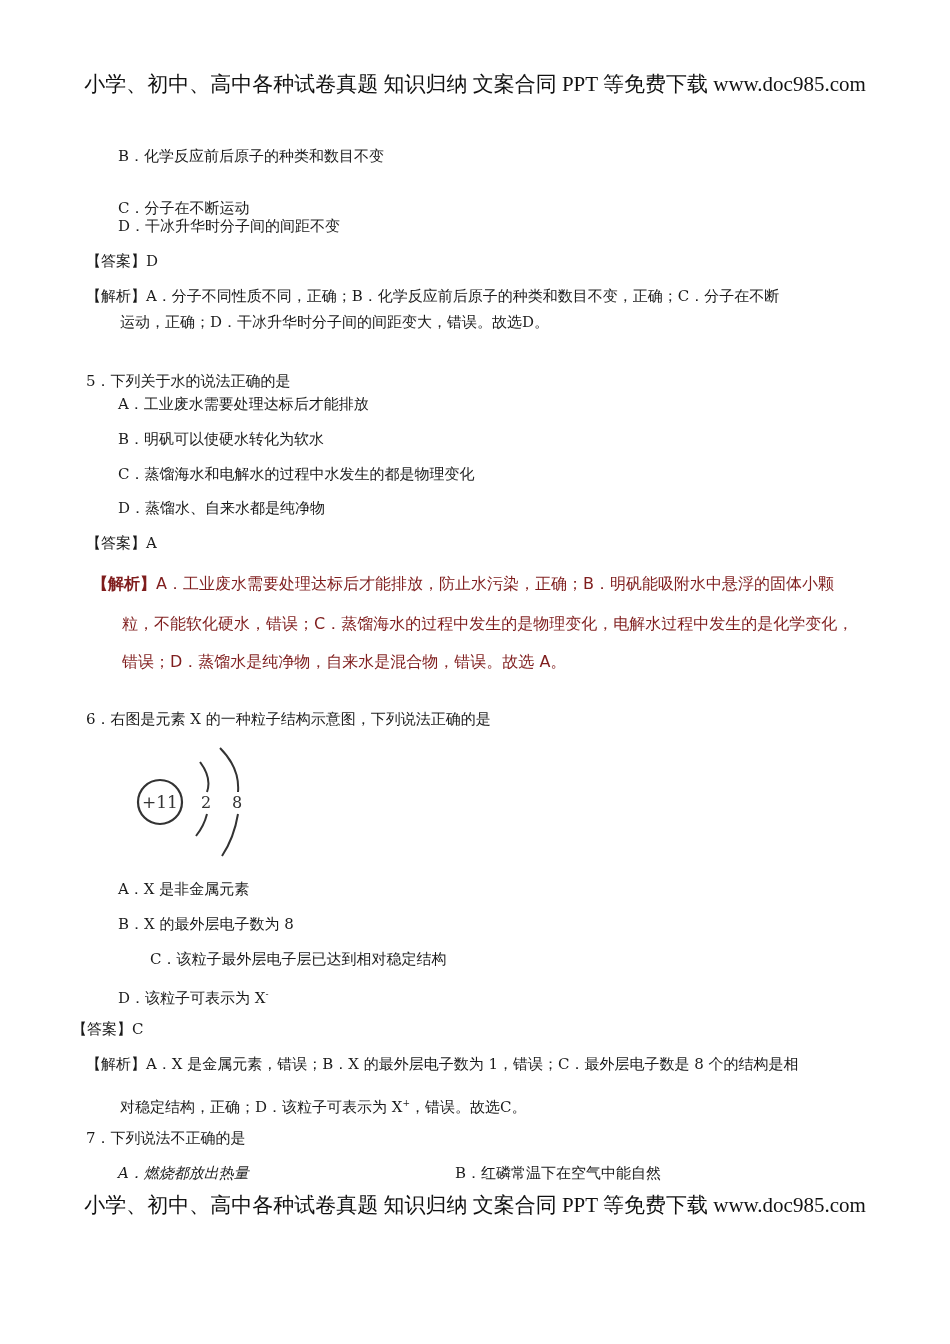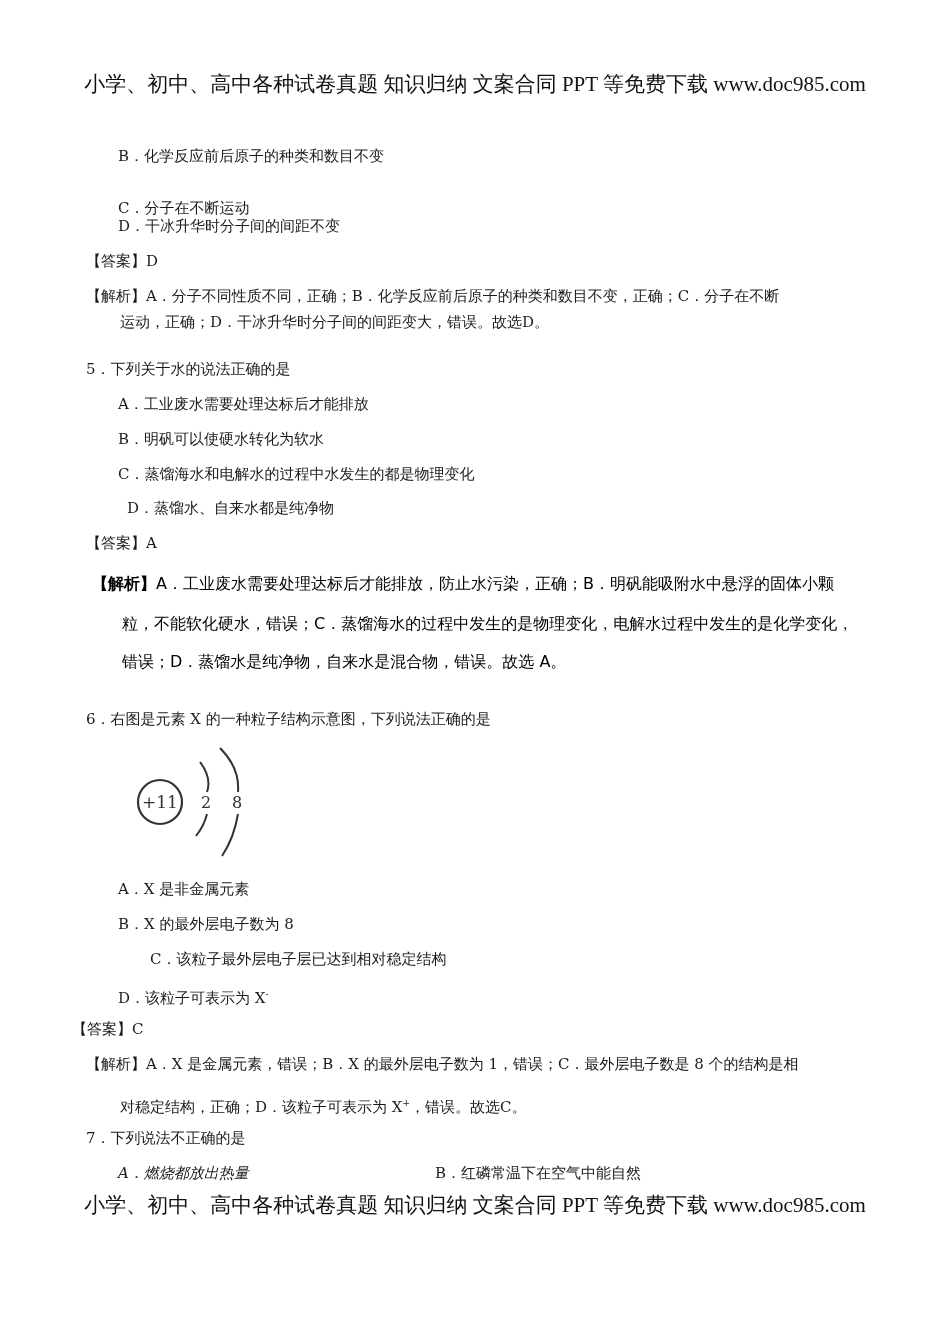--- a/index.html
+++ b/index.html
@@ -9,43 +9,43 @@
       color: #1a1a1a;
     }
     .hdr {
       position: absolute; left: 0; width: 950px; text-align: center;
       font-size: 21px; font-family: "Liberation Serif", "DejaVu Serif", serif; color: #111;
     }
     .line {
       position: absolute; font-size: 15px; white-space: nowrap; line-height: 20px;
     }
     .red {
-      color: #000000; font-family: "DejaVu Sans", "Liberation Sans", sans-serif; font-size: 16px;
+      color: #7f1d1d; font-family: "DejaVu Sans", "Liberation Sans", sans-serif; font-size: 16px;
     }
     .red .bracket { font-weight: bold; }
     .diagram { position: absolute; left: 120px; top: 738px; width: 150px; height: 122px; }
     sup { font-size: 9px; vertical-align: 6px; }
   </style>
 </head>
 <body>
 
 <div class="hdr" style="top:70px;">小学、初中、高中各种试卷真题 知识归纳 文案合同 PPT 等免费下载   www.doc985.com</div>
 
 <div class="line" style="left:118px; top:146px;">B．化学反应前后原子的种类和数目不变</div>
 <div class="line" style="left:118px; top:170px;margin-top:28px;">C．分子在不断运动</div>
 <div class="line" style="left:118px; top:216px;">D．干冰升华时分子间的间距不变</div>
 <div class="line" style="left:86px; top:251px;">【答案】D</div>
 <div class="line" style="left:86px; top:286px;">【解析】A．分子不同性质不同，正确；B．化学反应前后原子的种类和数目不变，正确；C．分子在不断</div>
 <div class="line" style="left:120px; top:312px;">运动，正确；D．干冰升华时分子间的间距变大，错误。故选D。</div>
 
-<div class="line" style="left:86px; top:359px;">5．下列关于水的说法正确的是</div>
+<div class="line" style="left:86px; top:371px;">5．下列关于水的说法正确的是</div>
 <div class="line" style="left:118px; top:394px;">A．工业废水需要处理达标后才能排放</div>
 <div class="line" style="left:118px; top:429px;">B．明矾可以使硬水转化为软水</div>
 <div class="line" style="left:118px; top:464px;">C．蒸馏海水和电解水的过程中水发生的都是物理变化</div>
-<div class="line" style="left:118px; top:498px;margin-left:9px;">D．蒸馏水、自来水都是纯净物</div>
+<div class="line" style="left:118px; top:498px;">D．蒸馏水、自来水都是纯净物</div>
 <div class="line" style="left:86px; top:533px;">【答案】A</div>
 
 <div class="line red" style="left:92px; top:574px;">
   <span class="bracket">【解析】</span><span>A．工业废水需要处理达标后才能排放，防止水污染，正确；B．明矾能吸附水中悬浮的固体小颗</span>
 </div>
 <div class="line red" style="left:122px; top:614px;text-align:center;">粒，不能软化硬水，错误；C．蒸馏海水的过程中发生的是物理变化，电解水过程中发生的是化学变化，</div>
 <div class="line red" style="left:122px; top:652px;">错误；D．蒸馏水是纯净物，自来水是混合物，错误。故选 A。</div>
 
 <div class="line" style="left:86px; top:709px;">6．右图是元素 X 的一种粒子结构示意图，下列说法正确的是</div>
 
@@ -69,15 +69,15 @@
   <span>D．该粒子可表示为 X</span><sup>-</sup>
 </div>
 <div class="line" style="left:72px; top:1019px;">【答案】C</div>
 <div class="line" style="left:86px; top:1054px;">【解析】A．X 是金属元素，错误；B．X 的最外层电子数为 1，错误；C．最外层电子数是 8 个的结构是相</div>
 <div class="line" style="left:120px; top:1093px;">
   <span>对稳定结构，正确；D．该粒子可表示为 X</span><sup>+</sup><span>，错误。故选C。</span>
 </div>
 
 <div class="line" style="left:86px; top:1128px;">7．下列说法不正确的是</div>
 <div class="line" style="left:118px; top:1163px;font-style:italic;">A．燃烧都放出热量</div>
-<div class="line" style="left:435px; top:1163px;">B．红磷常温下在空气中能自然</div>
+<div class="line" style="left:455px; top:1163px;">B．红磷常温下在空气中能自然</div>
 
 <div class="hdr" style="top:1191px;">小学、初中、高中各种试卷真题 知识归纳 文案合同 PPT 等免费下载   www.doc985.com</div>
 
 </body></html>

